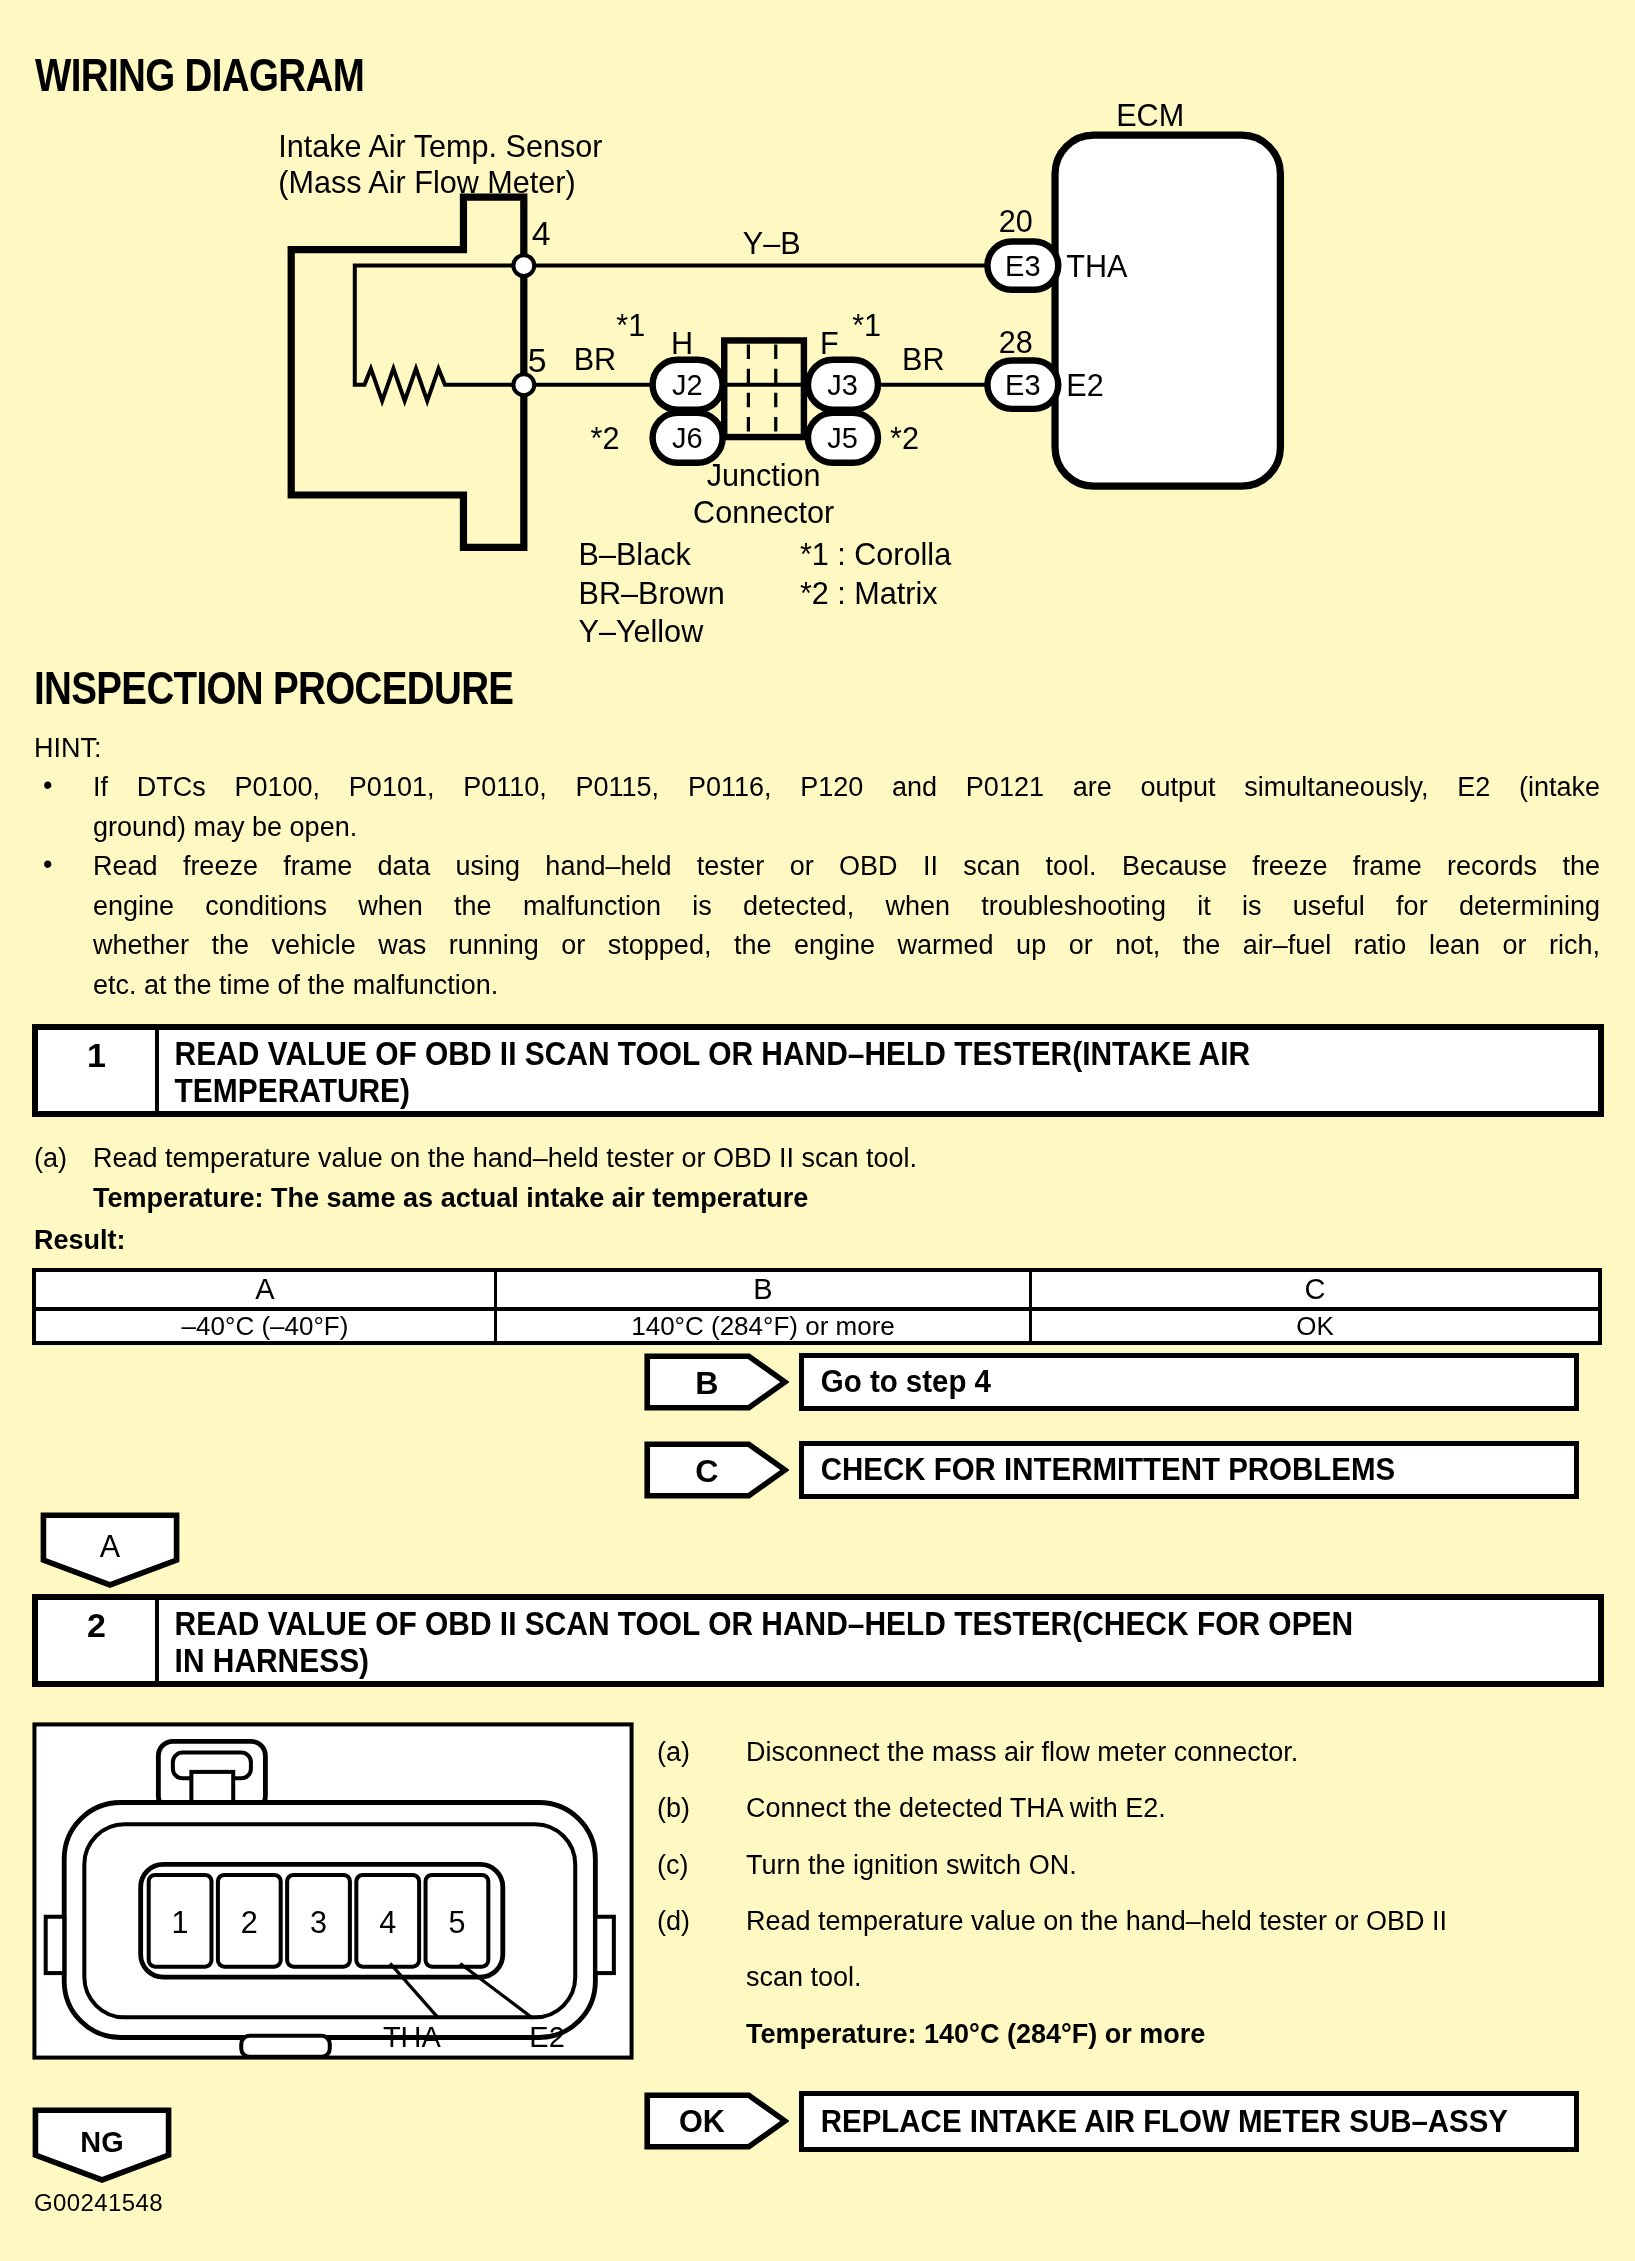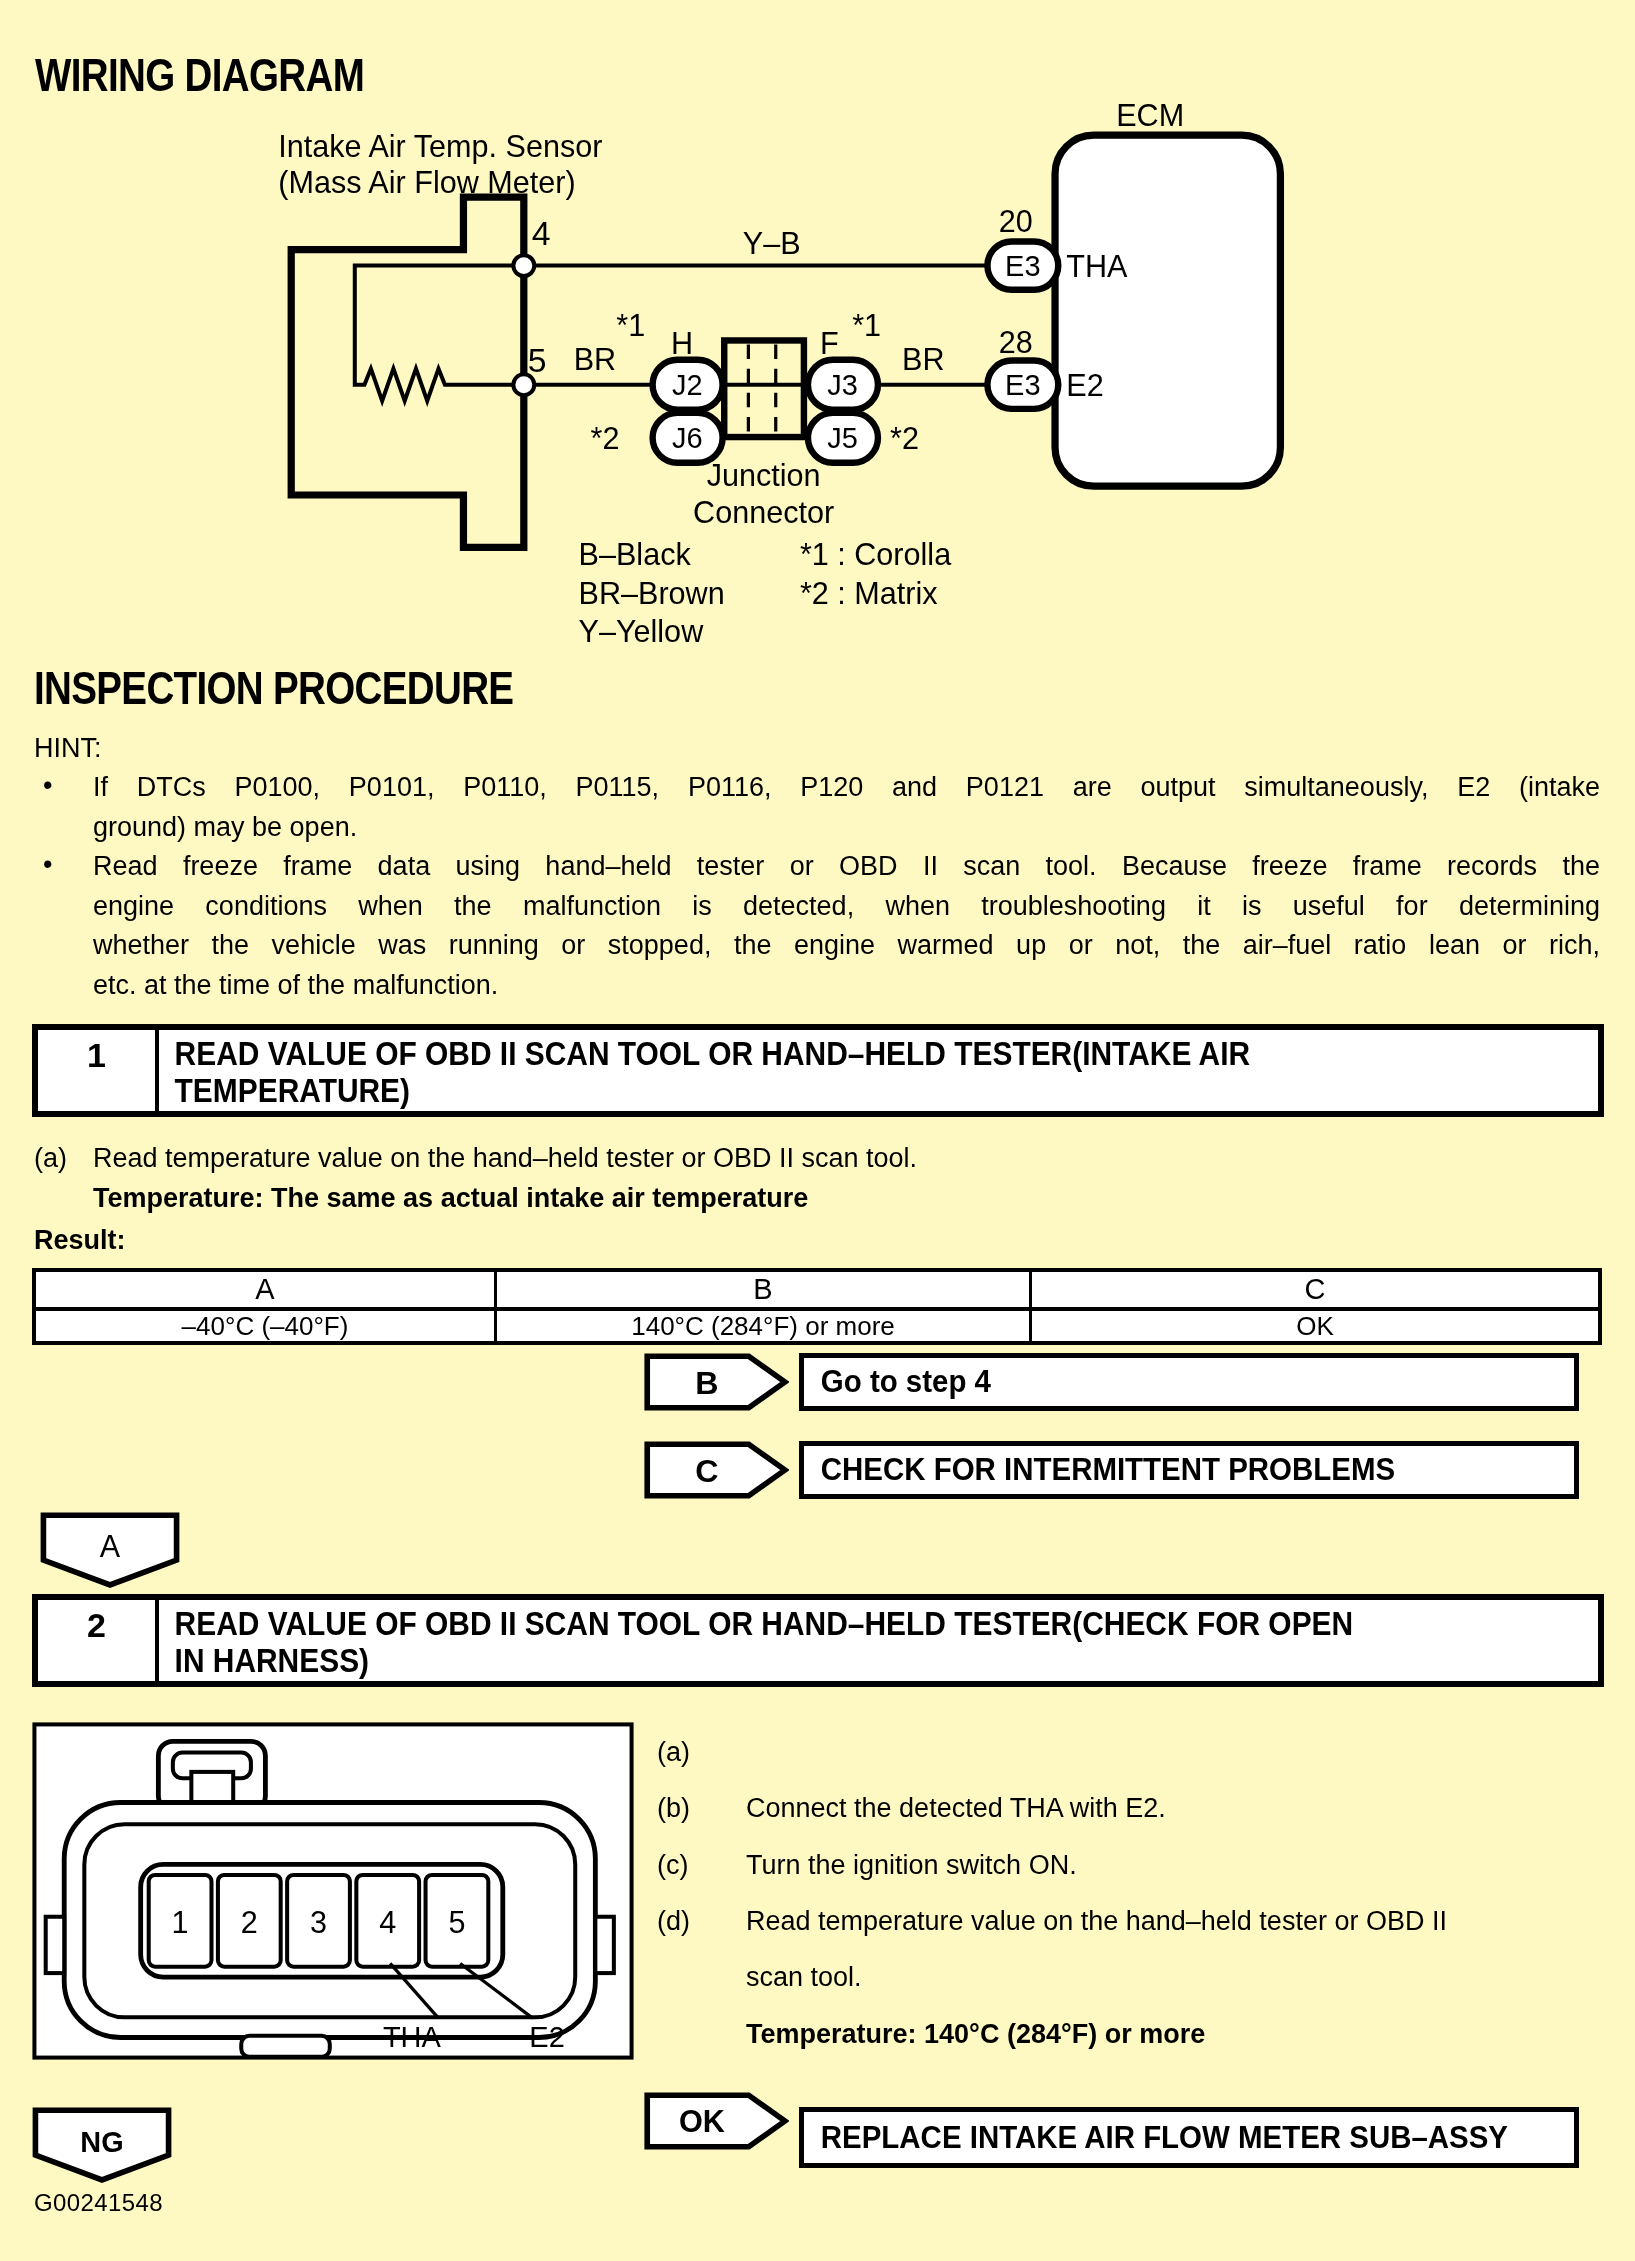--- a/index.html
+++ b/index.html
@@ -227,38 +227,39 @@
     <text x="270" y="262" text-anchor="middle" class="t38">2</text>
     <text x="356" y="262" text-anchor="middle" class="t38">3</text>
     <text x="442" y="262" text-anchor="middle" class="t38">4</text>
     <text x="528" y="262" text-anchor="middle" class="t38">5</text>
 
     <text x="472" y="404" text-anchor="middle" class="t36">THA</text>
     <text x="640" y="404" text-anchor="middle" class="t36">E2</text>
   </svg>
 
   <div class="s2lbl" style="top:1737px;">(a)</div>
+  <div class="s2line" style="left:746px; top:1737px;">Disconnect the mass air flow meter connector.</div>
 
   <div class="s2lbl" style="top:1793px;">(b)</div>
   <div class="s2line" style="left:746px; top:1793px;">Connect the detected THA with E2.</div>
 
   <div class="s2lbl" style="top:1850px;">(c)</div>
   <div class="s2line" style="left:746px; top:1850px;">Turn the ignition switch ON.</div>
 
   <div class="s2lbl" style="top:1906px;">(d)</div>
   <div class="s2line" style="left:746px; top:1906px;">Read temperature value on the hand–held tester or OBD II</div>
   <div class="s2line" style="left:746px; top:1962px;">scan tool.</div>
 
   <div class="s2line bold" style="left:746px; top:2019px;">Temperature: 140°C (284°F) or more</div>
 
   <svg class="abs" style="left:644px; top:2092px;" width="145" height="58" viewBox="0 0 180 72">
     <path d="M4 4 H130 L175 36 L130 68 H4 Z" fill="#fff" stroke="#000" stroke-width="7"></path>
     <text x="72" y="50" text-anchor="middle" style="font-size:38px; font-weight:700;">OK</text>
   </svg>
-  <div class="branchbox" style="top:2091px; height:61px;margin-top:16px;">
+  <div class="branchbox" style="top:2091px; height:61px;">
     <div class="lbl">REPLACE INTAKE AIR FLOW METER SUB–ASSY</div>
   </div>
 
   <svg class="abs" style="left:32px; top:2107px;" width="140" height="77" viewBox="0 0 174 96">
     <path d="M4 4 H170 V60 L87 91 L4 60 Z" fill="#fff" stroke="#000" stroke-width="7"></path>
     <text x="87" y="56" text-anchor="middle" style="font-size:36px; font-weight:700;">NG</text>
   </svg>
 
   <div class="abs gcode" style="left:34px; top:2189px;">G00241548</div>
 

